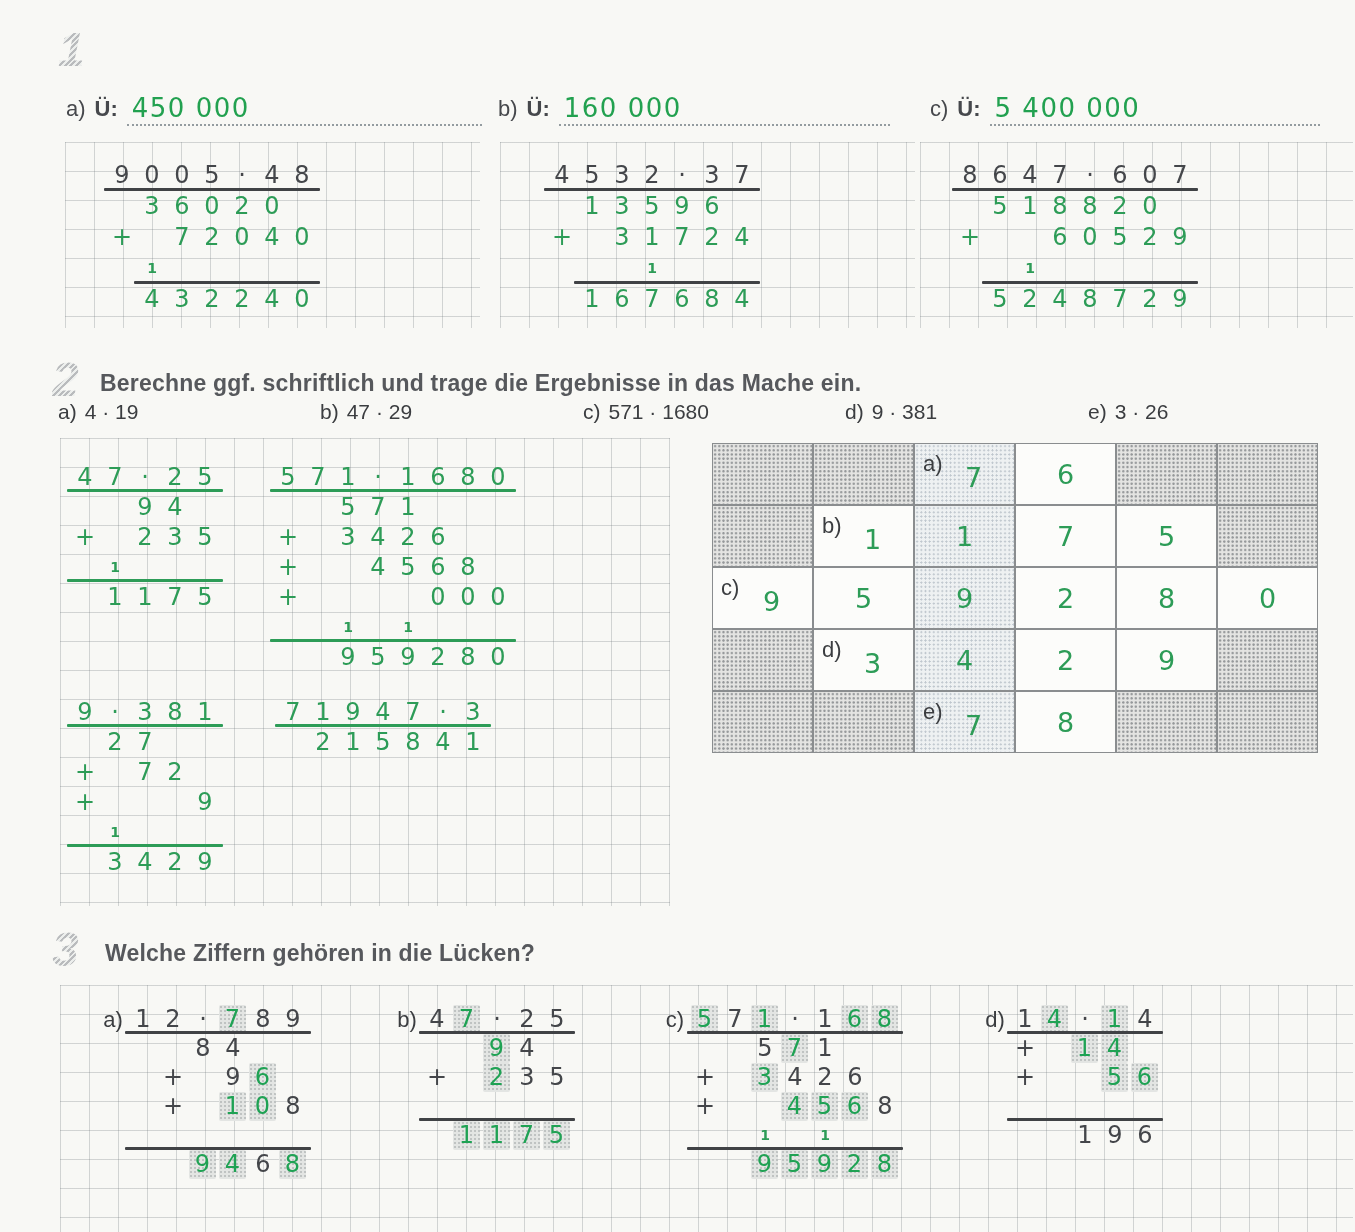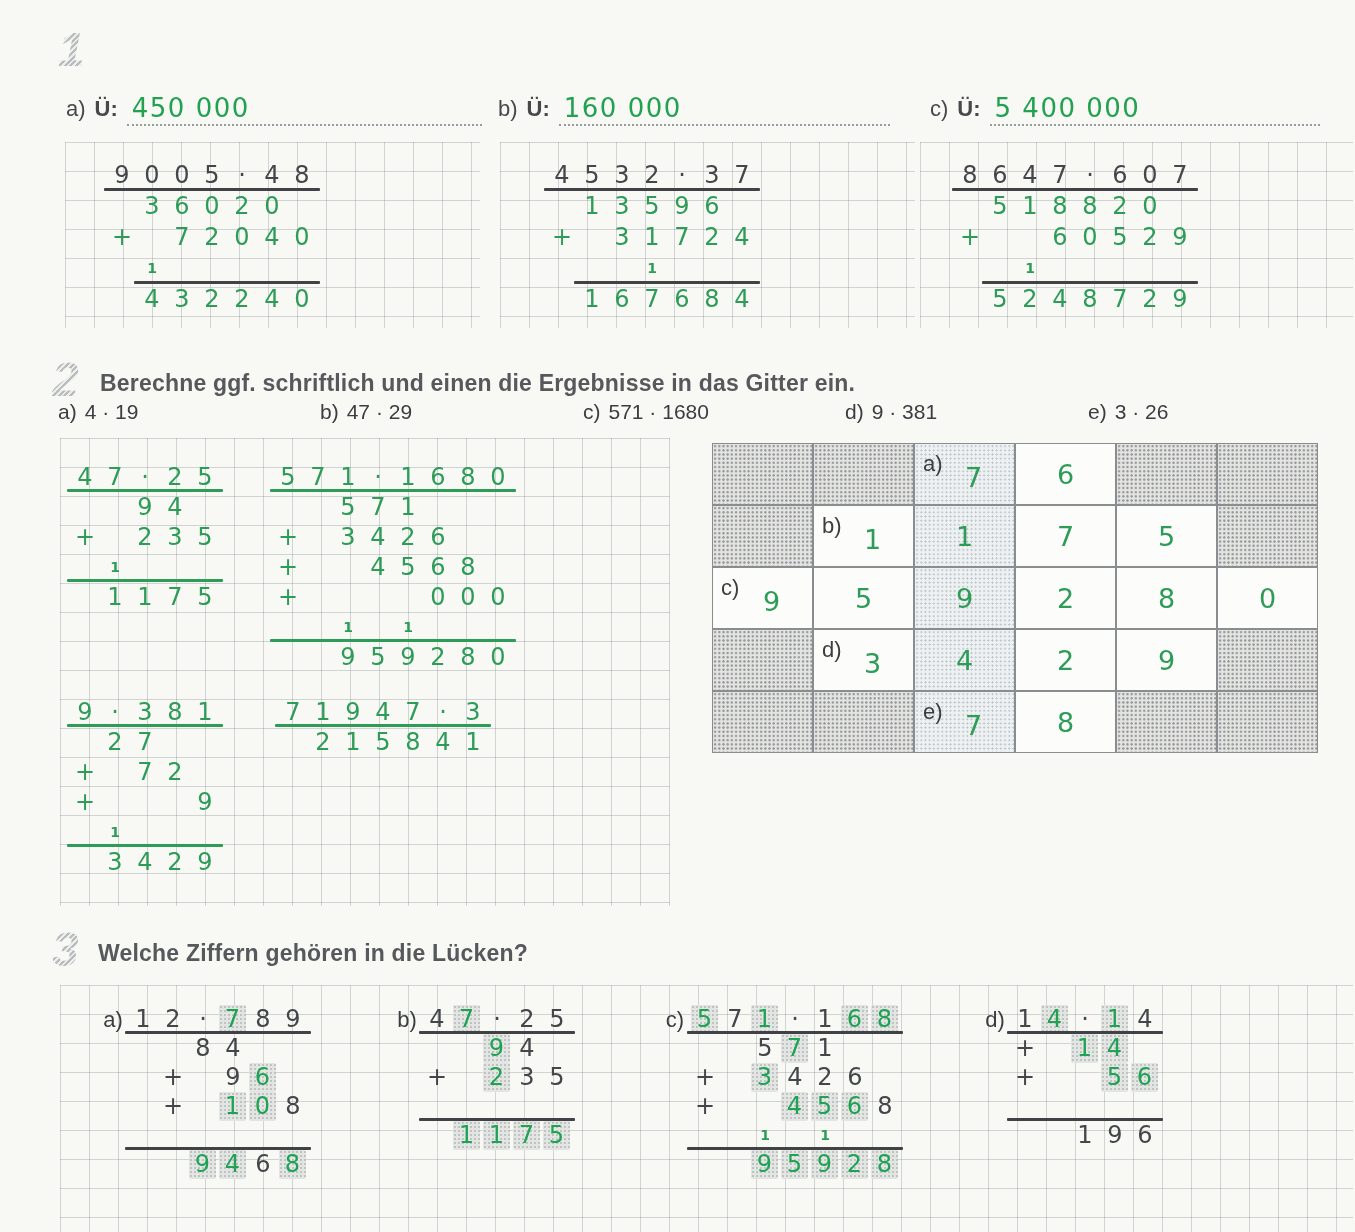--- a/index.html
+++ b/index.html
@@ -178,21 +178,21 @@
       <span class="dcell st-h" style="left: 120px; top: 124px; height: 31px; line-height: 31px;">4</span>
       <span class="dcell st-h" style="left: 150px; top: 124px; height: 31px; line-height: 31px;">8</span>
       <span class="dcell st-h" style="left: 180px; top: 124px; height: 31px; line-height: 31px;">7</span>
       <span class="dcell st-h" style="left: 210px; top: 124px; height: 31px; line-height: 31px;">2</span>
       <span class="dcell st-h" style="left: 240px; top: 124px; height: 31px; line-height: 31px;">9</span>
       <div class="cline p" style="left: 27px; top: 28px; width: 246px;"></div>
       <div class="cline p" style="left: 57px; top: 121px; width: 216px;"></div>
     </div>
 
   <div class="tasknum" style="left:52px;top:356px;">2</div>
-  <div class="tasktitle" style="left:100px;top:370px;">Berechne ggf. schriftlich und einen die Ergebnisse in das Gitter ein.</div>
+  <div class="tasktitle" style="left:100px;top:370px;">Berechne ggf. schriftlich und trage die Ergebnisse in das Mache ein.</div>
 
   <div class="prob" style="left:58px;"><b>a)</b><span>4 · 19</span></div>
   <div class="prob" style="left:320px;"><b>b)</b><span>47 · 29</span></div>
   <div class="prob" style="left:583px;"><b>c)</b><span>571 · 1680</span></div>
   <div class="prob" style="left:845px;"><b>d)</b><span>9 · 381</span></div>
   <div class="prob" style="left:1088px;"><b>e)</b><span>3 · 26</span></div>
 
   <div class="gridpaper" style="left:60px;top:438px;width:610px;height:468px;"></div>
 
   <div class="calc" style="left:40px;top:462px;">
@@ -359,21 +359,21 @@
       </div>
       <div class="gcell o">
         <span class="gdigit">8</span>
       </div>
       <div class="gcell b"></div>
       <div class="gcell b"></div>
     </div>
 
 
   <div class="tasknum" style="left:52px;top:926px;">3</div>
-  <div class="tasktitle" style="left:98px;top:940px;">Welche Ziffern gehören in die Lücken?</div>
+  <div class="tasktitle" style="left:105px;top:940px;">Welche Ziffern gehören in die Lücken?</div>
 
   <div class="gridpaper" style="left:60px;top:985px;width:1293px;height:247px;"></div>
 
   <div class="calc" style="left:98px;top:1005px;">
       <span class="dcell st-l" style="left: 0px; top: 0px; height: 29px; line-height: 29px;">a)</span>
       <span class="dcell st-p" style="left: 30px; top: 0px; height: 29px; line-height: 29px;">1</span>
       <span class="dcell st-p" style="left: 60px; top: 0px; height: 29px; line-height: 29px;">2</span>
       <span class="dcell st-p" style="left: 90px; top: 0px; height: 29px; line-height: 29px;">·</span>
       <span class="dcell st-g" style="left: 120px; top: 0px; height: 29px; line-height: 29px;">7</span>
       <span class="dcell st-p" style="left: 150px; top: 0px; height: 29px; line-height: 29px;">8</span>

